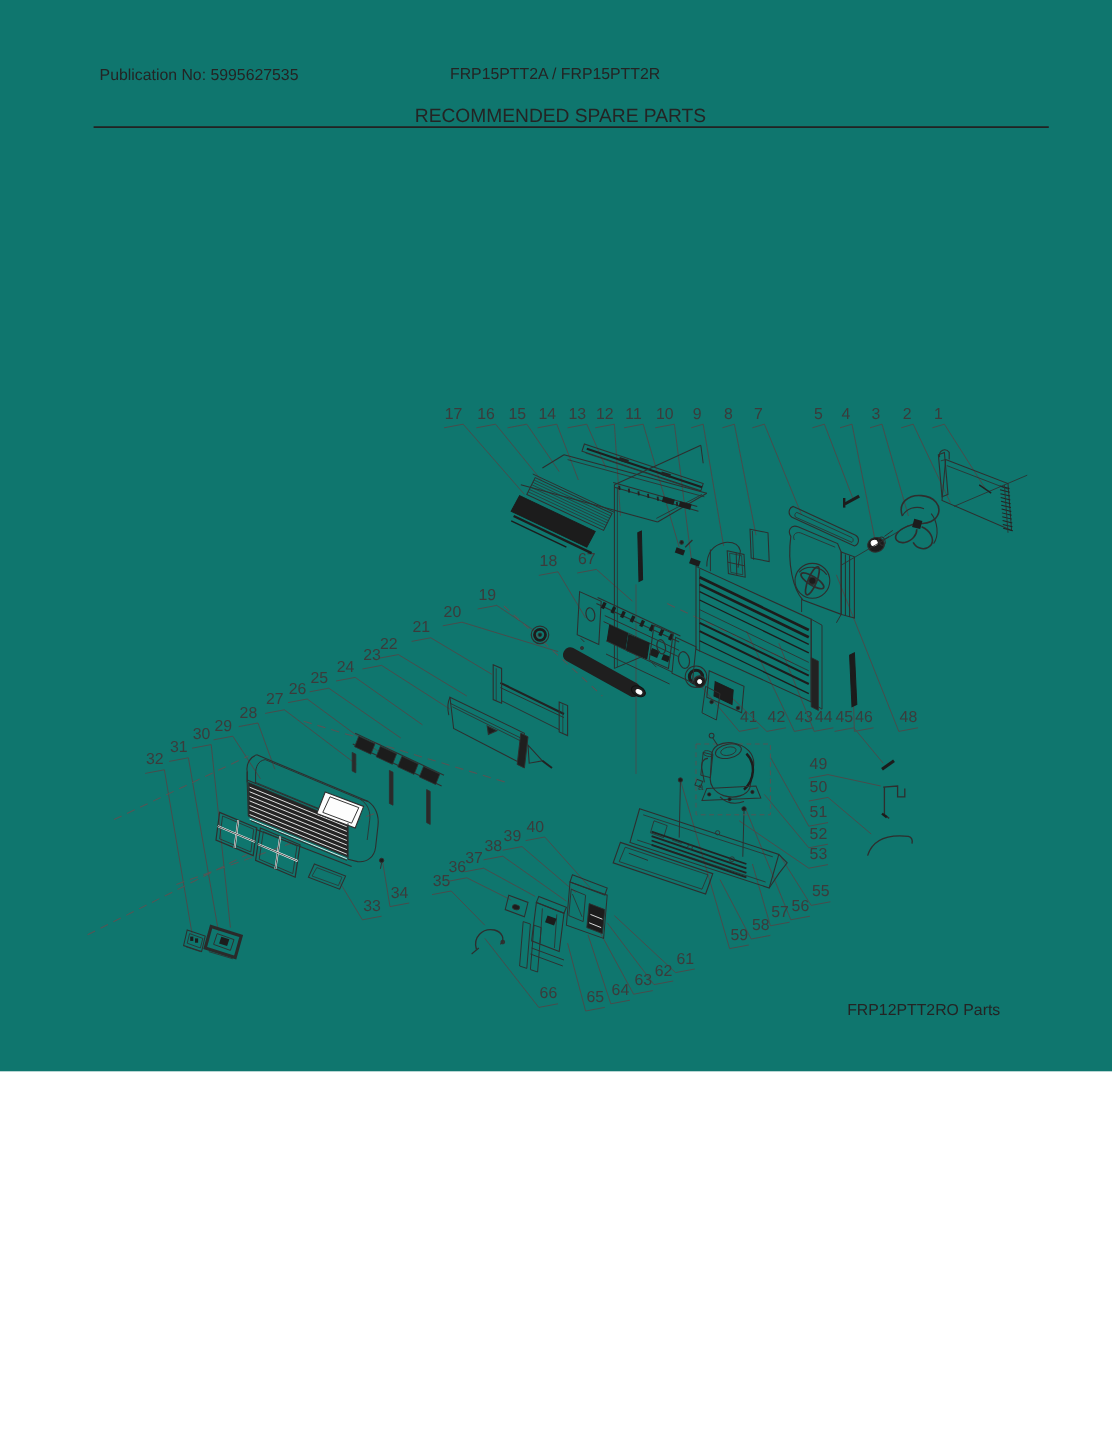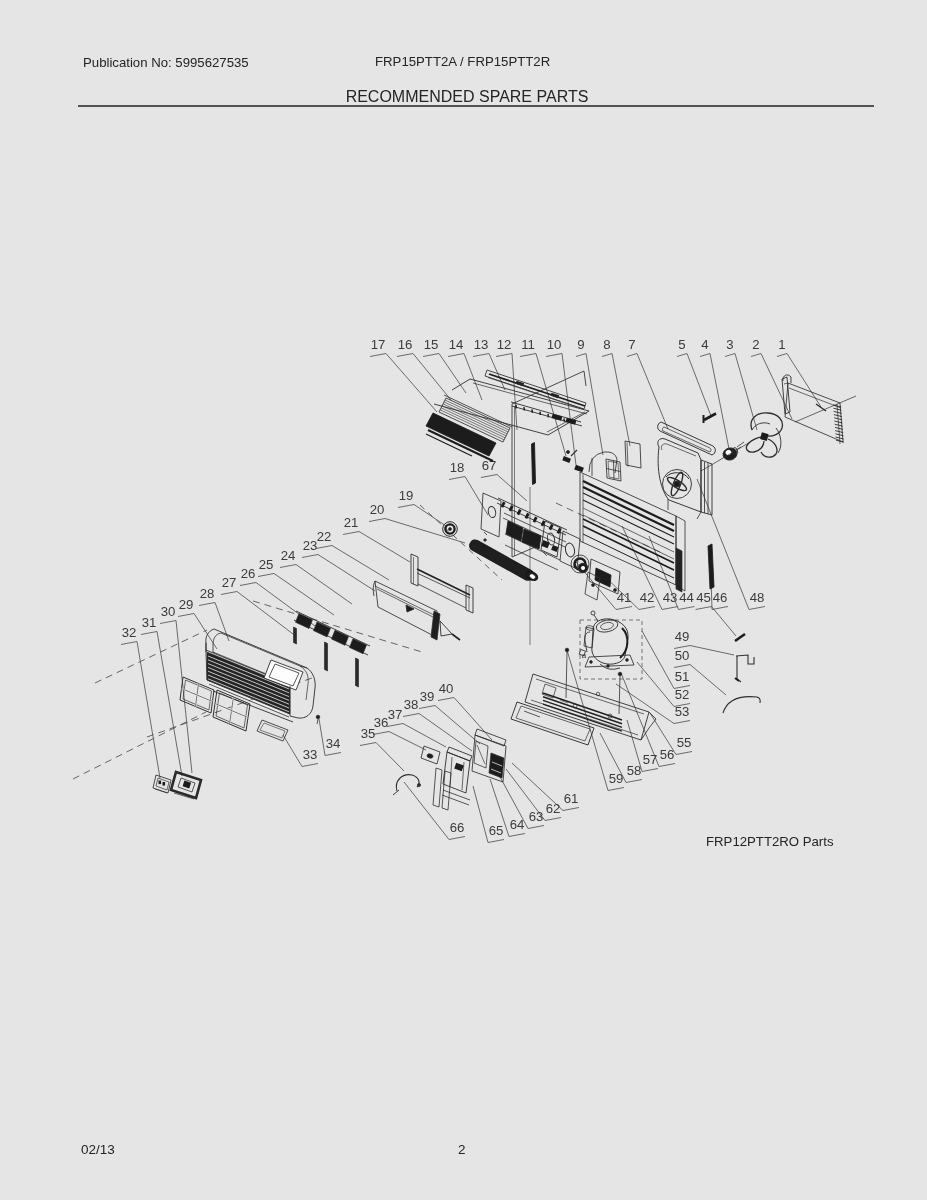--- a/index.html
+++ b/index.html
@@ -1,15 +1,15 @@
 <!DOCTYPE html>
 <html><head><meta charset="utf-8"><title>Recommended Spare Parts</title>
 <style>
 html,body{margin:0;padding:0;background:#ffffff;}
-.page{position:relative;width:927px;height:1200px;background:#e5e5e5;overflow:hidden;}
+.page{position:relative;width:927px;height:893px;background:#0f766e;overflow:hidden;}
 </style></head>
 <body>
 <div class="page">
 <svg width="927" height="1200" viewBox="0 0 927 1200">
 
 <g>
         <text x="83.0" y="67.0" font-family="Liberation Sans, sans-serif" font-size="13.2" fill="#242424" text-anchor="start">Publication No: 5995627535</text>
       </g>
 
 <g>

